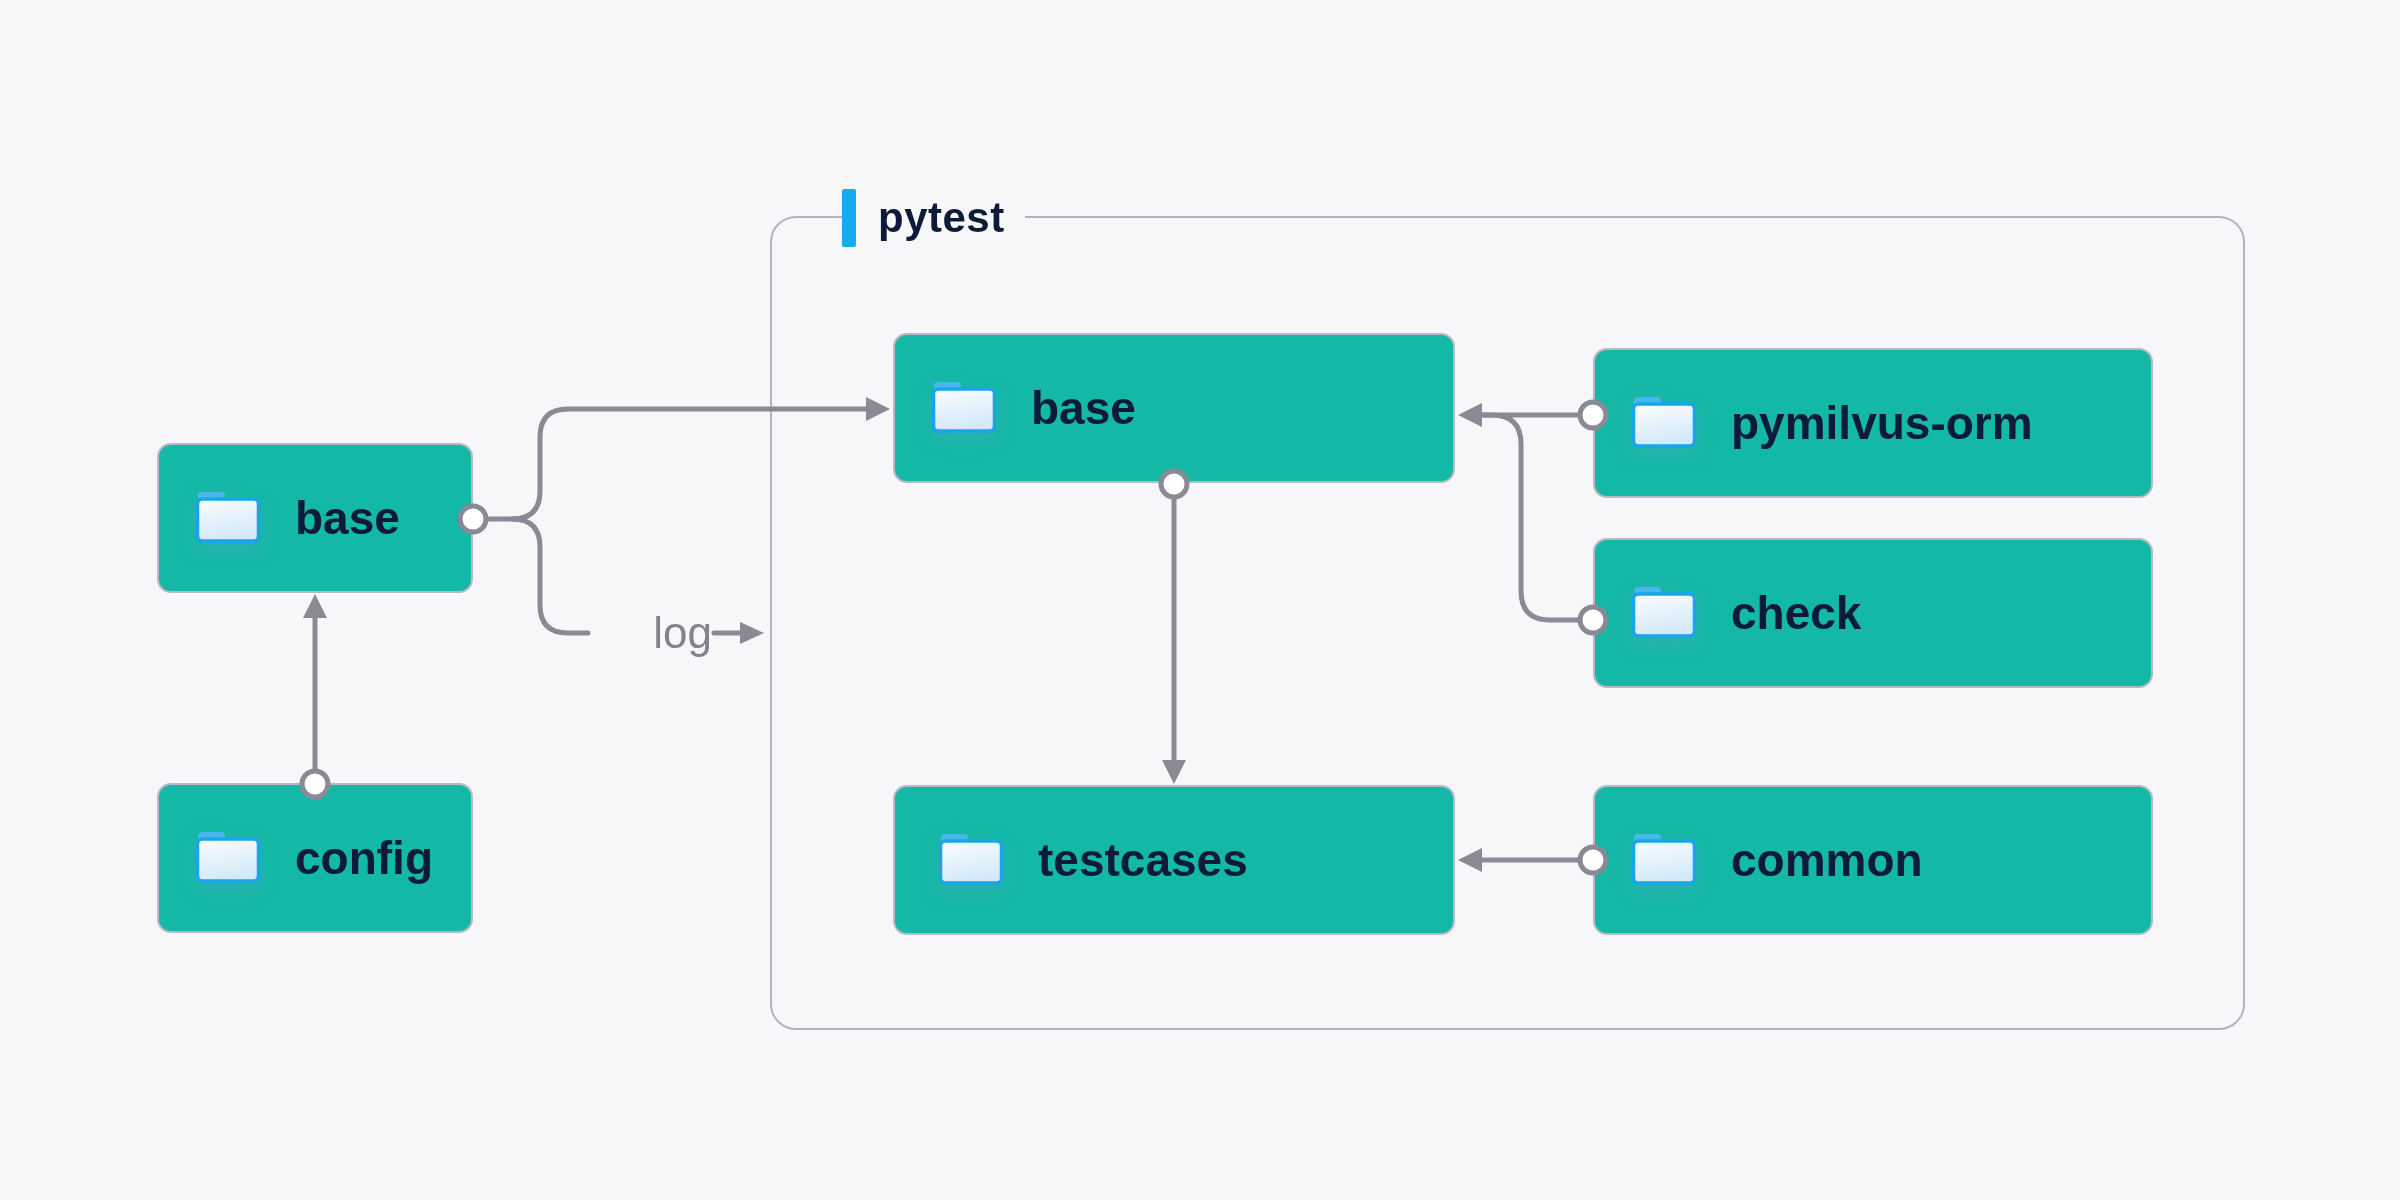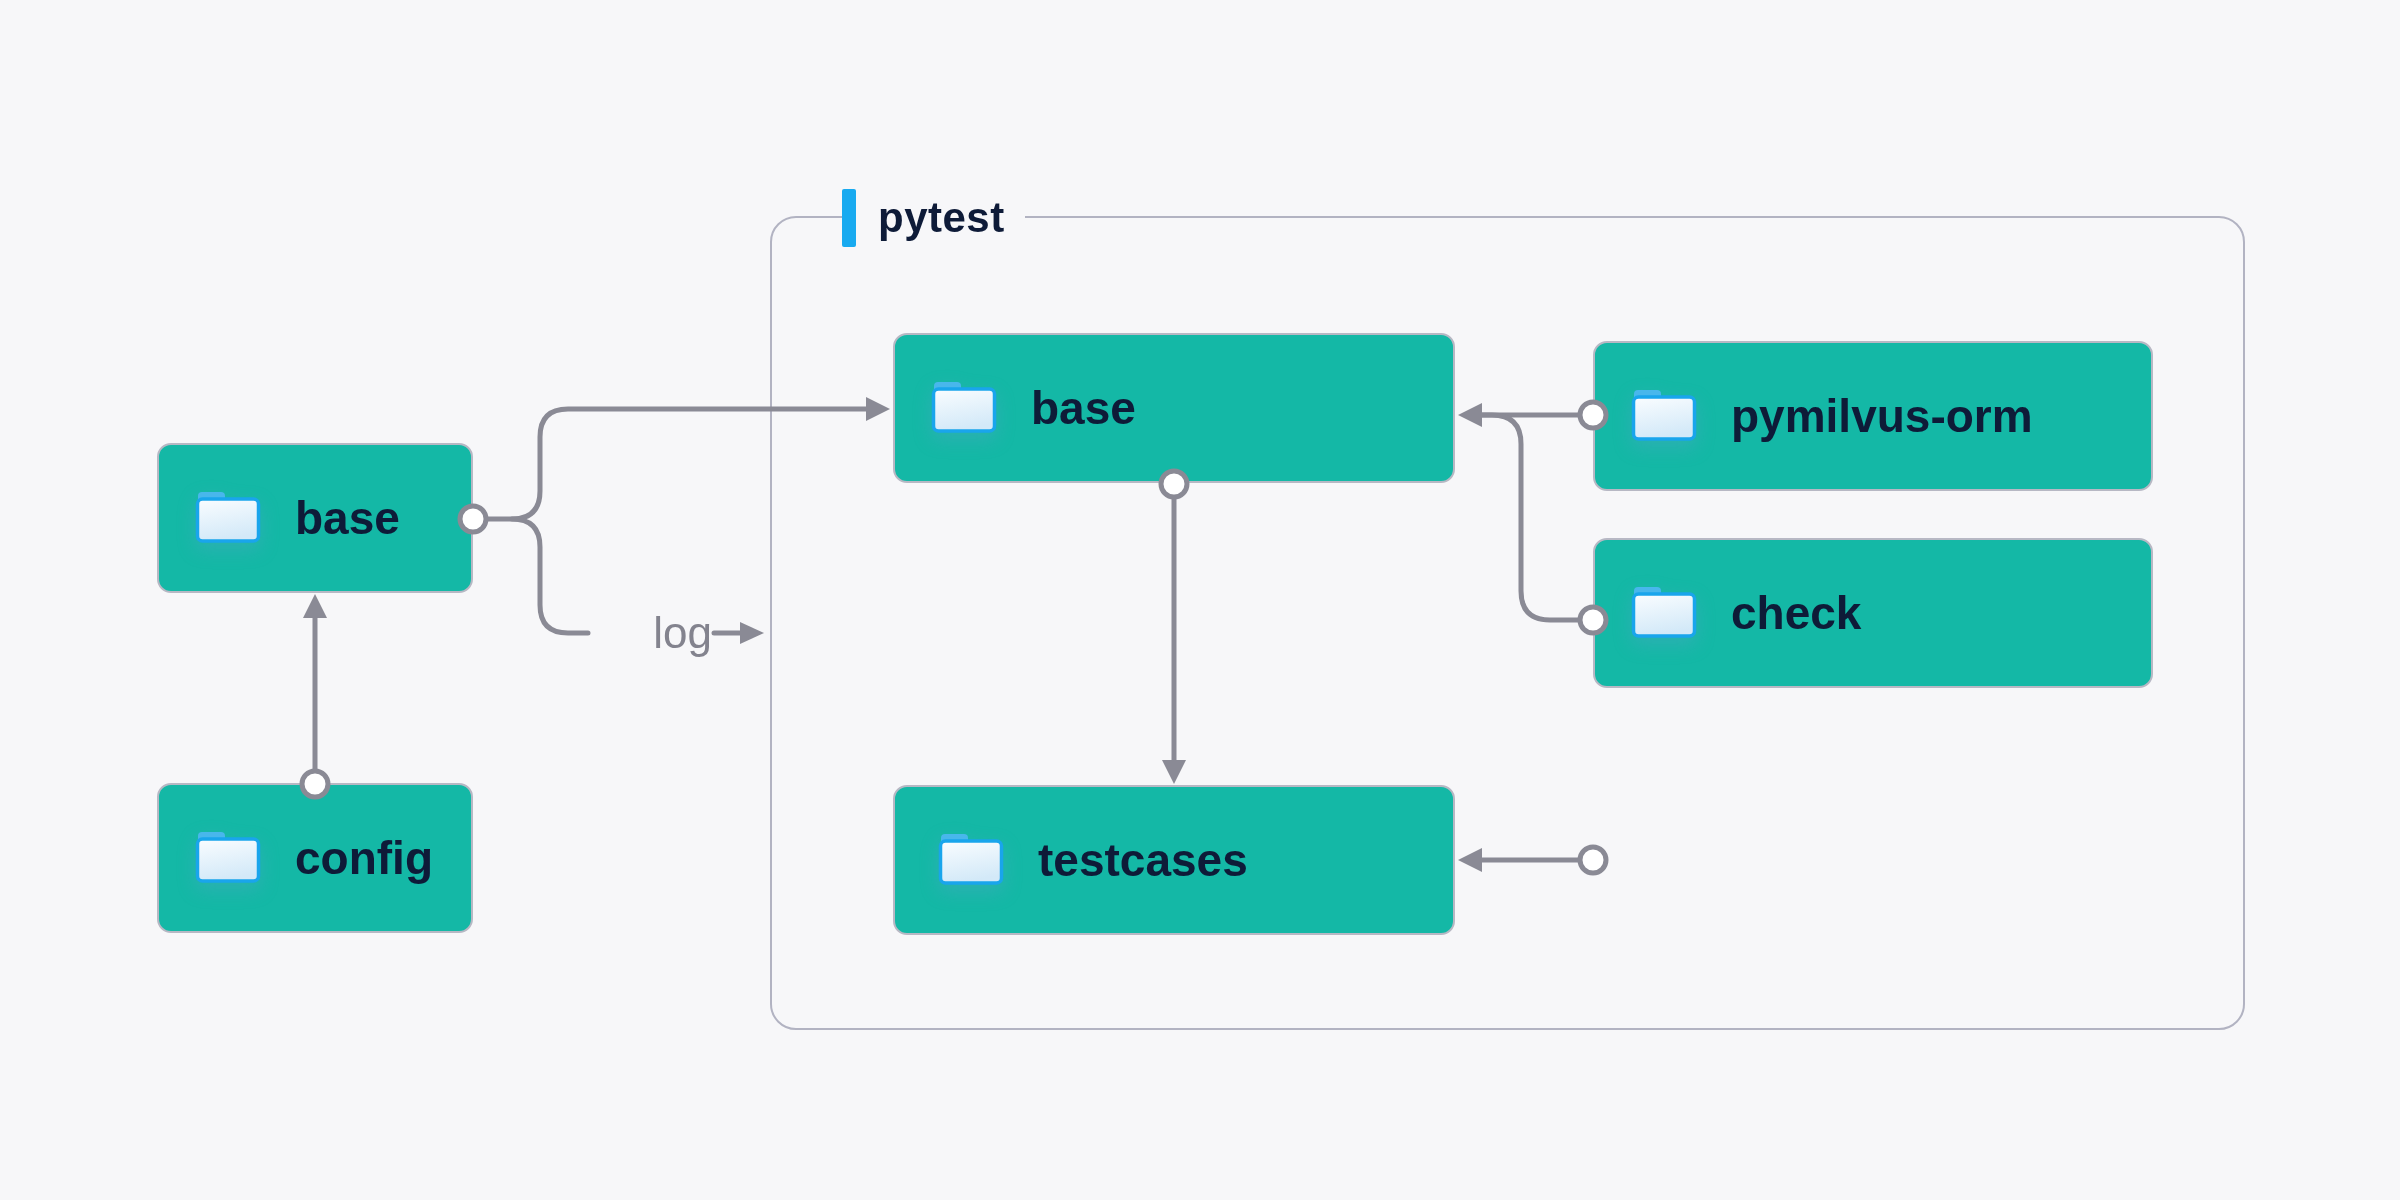--- a/index.html
+++ b/index.html
@@ -33,21 +33,21 @@
     box-sizing:border-box;z-index:2;
   }
   .node .folder{width:66px;height:54px;margin-right:34px;flex:0 0 auto;
     filter:drop-shadow(0px 7px 9px rgba(100,160,210,0.30));}
   .node-label{font-size:46px;font-weight:700;color:#0e1b38;white-space:nowrap;}
 
   .node-utils       {left:157px;  top:443px; width:316px;}
   .node-config      {left:157px;  top:783px; width:316px;}
   .node-base        {left:893px;  top:333px; width:562px;}
   .node-testcases   {left:893px;  top:785px; width:562px;padding-left:43px;}
-  .node-pymilvus-orm{left:1593px; top:341px; width:560px;}
+  .node-pymilvus-orm{left:1593px; top:348px; width:560px;}
   .node-check       {left:1593px; top:538px; width:560px;}
   .node-common      {left:1593px; top:785px; width:560px;}
 
   
   svg.connectors{position:absolute;left:0;top:0;width:2400px;height:1200px;
     z-index:3;pointer-events:none;}
 
   
   .edge-label{
     position:absolute;left:594px;top:605px;width:118px;height:56px;
@@ -156,14 +156,20 @@
     <span class="node-label">pymilvus-orm</span>
   </div>
 
   <div class="node node-check">
     <svg class="folder" viewBox="0 0 66 54">
         <use href="#folder-glyph"></use>
       </svg>
     <span class="node-label">check</span>
   </div>
 
+  <div class="node node-common">
+    <svg class="folder" viewBox="0 0 66 54">
+        <use href="#folder-glyph"></use>
+      </svg>
+    <span class="node-label">common</span>
+  </div>
 
 </div>
 
 </body></html>

